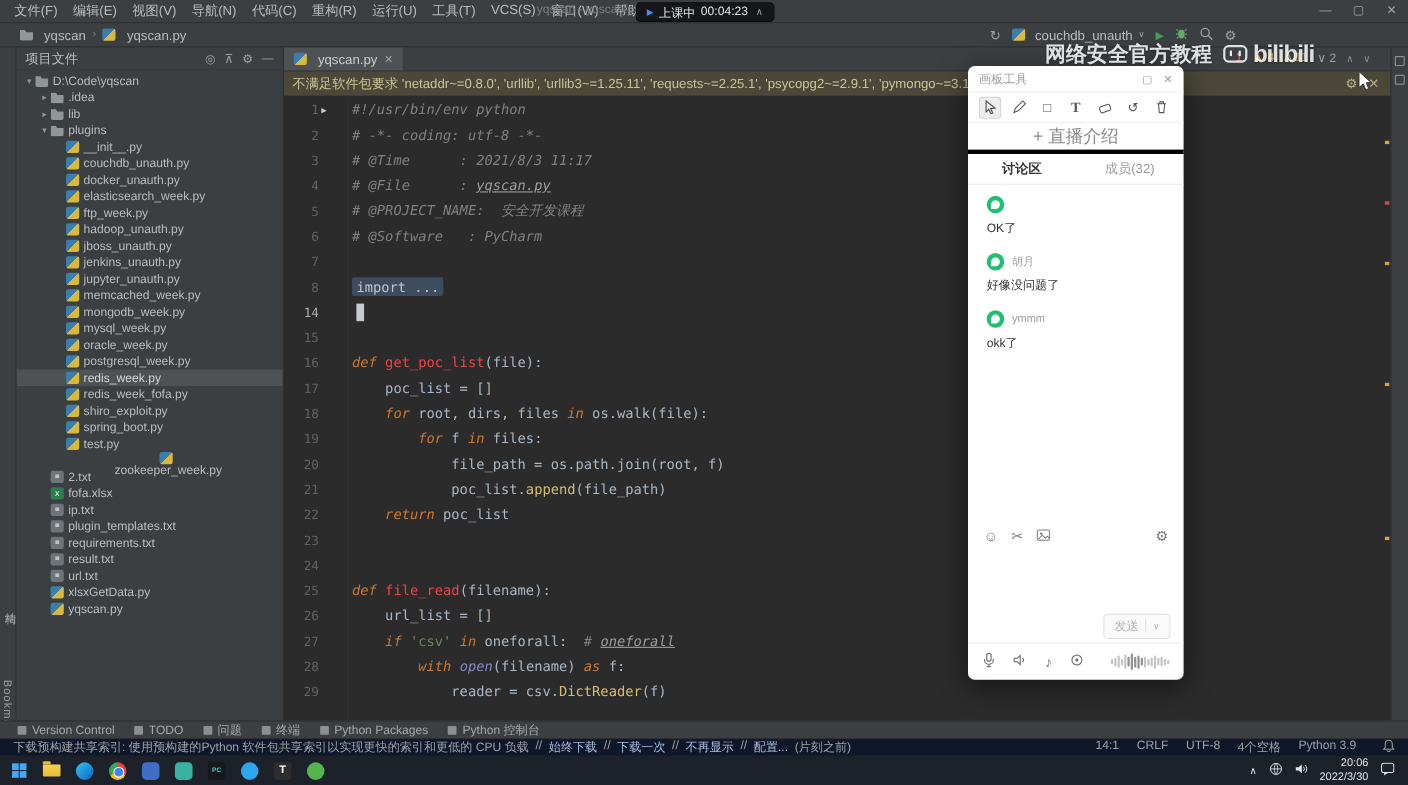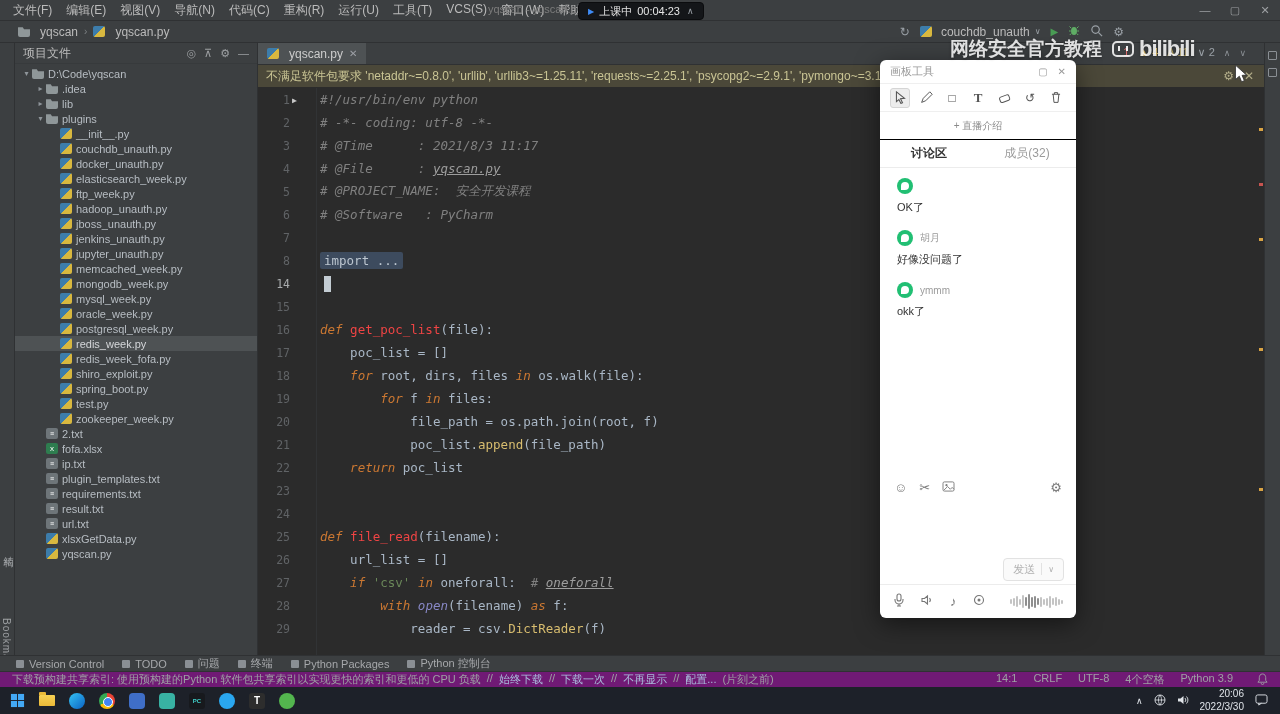--- a/index.html
+++ b/index.html
@@ -89,21 +89,21 @@
   .right-stripe{position:absolute;right:0;top:43px;width:16px;bottom:59px;background:#3c3f41;
     border-left:1px solid #2f3133;z-index:5}
   .rs-ico{display:block;width:9px;height:9px;border:1px solid #8a8f94;border-radius:1px;margin:8px auto 0}
 
   
   .bottom-tools{position:absolute;left:0;right:0;bottom:43px;height:16px;background:#3c3f41;
     border-top:1px solid #2f3133;display:flex;align-items:center;gap:18px;padding-left:16px;
     font-size:11px;color:#a6a8ab;z-index:6}
   .btool{display:flex;align-items:center;gap:5px}
   .btool-ic{width:8px;height:8px;background:#8a8f94;border-radius:1px;display:inline-block}
-  .statusbar{position:absolute;left:0;right:0;bottom:27px;height:16px;background:#701a75;
+  .statusbar{position:absolute;left:0;right:0;bottom:27px;height:16px;background:#0f172a;
     border-top:1px solid #2f3133;display:flex;align-items:center;font-size:11px;color:#9da0a3;
     padding:0 12px;white-space:nowrap;z-index:6}
   .status-left{display:flex;gap:6px;overflow:hidden}
   .status-right{margin-left:auto;display:flex;gap:24px;align-items:center;flex:none}
   .slink{color:#a9bddb}
   .taskbar{position:absolute;left:0;right:0;bottom:0;height:27px;background:#1d2129;display:flex;
     align-items:center;padding-left:8px;gap:12px;z-index:30}
   .tb-ic{width:18px;height:18px;display:inline-flex;align-items:center;justify-content:center;flex:none}
   .tb-sq{width:16px;height:16px;border-radius:4px}
   .tb-ci{width:16px;height:16px;border-radius:50%}
@@ -124,22 +124,22 @@
     box-shadow:0 6px 24px rgba(0,0,0,.5);display:flex;flex-direction:column;color:#333;z-index:50}
   .board-title{height:24px;display:flex;align-items:center;padding:0 10px;font-size:11px;color:#9a9a9a;
     border-bottom:1px solid #efefef}
   .board-title .spacer{flex:1}
   .bt-ico{color:#9a9a9a;font-size:10px;margin-left:10px}
   .board-tools{height:28px;display:flex;align-items:center;justify-content:space-between;padding:0 10px;
     border-bottom:1px solid #efefef}
   .tool{width:20px;height:20px;display:flex;align-items:center;justify-content:center;color:#555;font-size:12px}
   .tool.selected{background:#ededed;border:1px solid #d5d5d5;border-radius:3px}
   .tool .tserif{font-family:"Liberation Serif",serif;font-weight:bold;font-size:13px}
-  .board-intro{height:28px;display:flex;align-items:center;justify-content:center;font-size:10px;color:#8a8a8a;
-    border-bottom:1px solid #000000}
+  .board-intro{height:28px;display:flex;align-items:center;justify-content:center;font-size:16px;color:#8a8a8a;
+    border-bottom:4px solid #000000}
   .board-tabs{height:28px;display:flex;border-bottom:1px solid #ececec}
   .btab{flex:1;display:flex;align-items:center;justify-content:center;font-size:12px;color:#9b9b9b}
   .btab.active{color:#333;font-weight:bold}
   .msgs{flex:1;padding:10px 17px;overflow:hidden}
   .msg{margin-bottom:15px}
   .msg-head{display:flex;align-items:center;height:16px}
   .avatar{width:16px;height:16px;border-radius:50%;background:#21bf73;position:relative;flex:none}
   .avatar::after{content:'';position:absolute;left:4px;top:4px;width:8px;height:8px;border-radius:50% 50% 50% 0;background:#fff}
   .msg-name{font-size:10px;color:#9b9b9b;margin-left:7px}
   .msg-text{font-size:11px;color:#333;margin-top:6px}
@@ -353,21 +353,21 @@
         <div class="tree-row" style="padding-left: 34px;">
           <span class="arrow"></span>
           <span class="fic fic-python"></span>
           <span class="tree-label">spring_boot.py</span>
         </div>
         <div class="tree-row" style="padding-left: 34px;">
           <span class="arrow"></span>
           <span class="fic fic-python"></span>
           <span class="tree-label">test.py</span>
         </div>
-        <div class="tree-row" style="padding-left: 34px;">
+        <div class="tree-row" style="padding-left: 34px; flex-direction: column;">
           <span class="arrow"></span>
           <span class="fic fic-python"></span>
           <span class="tree-label">zookeeper_week.py</span>
         </div>
         <div class="tree-row" style="padding-left: 20px;">
           <span class="arrow"></span>
           <span class="fic fic-text">≡</span>
           <span class="tree-label">2.txt</span>
         </div>
         <div class="tree-row" style="padding-left: 20px;">

